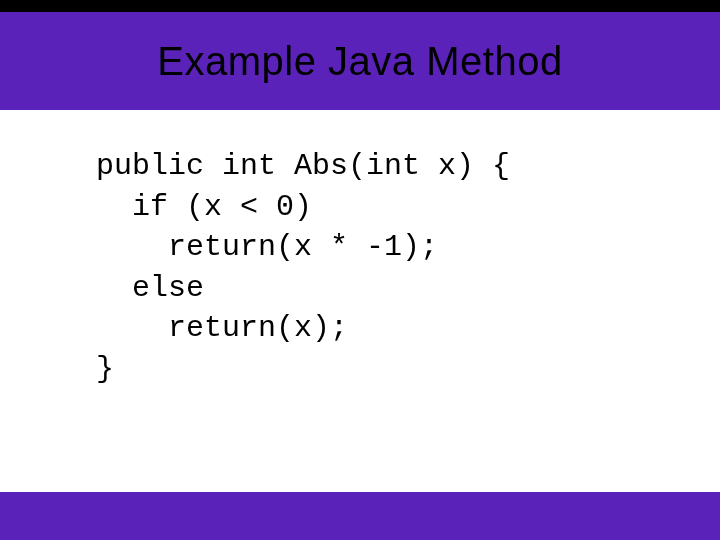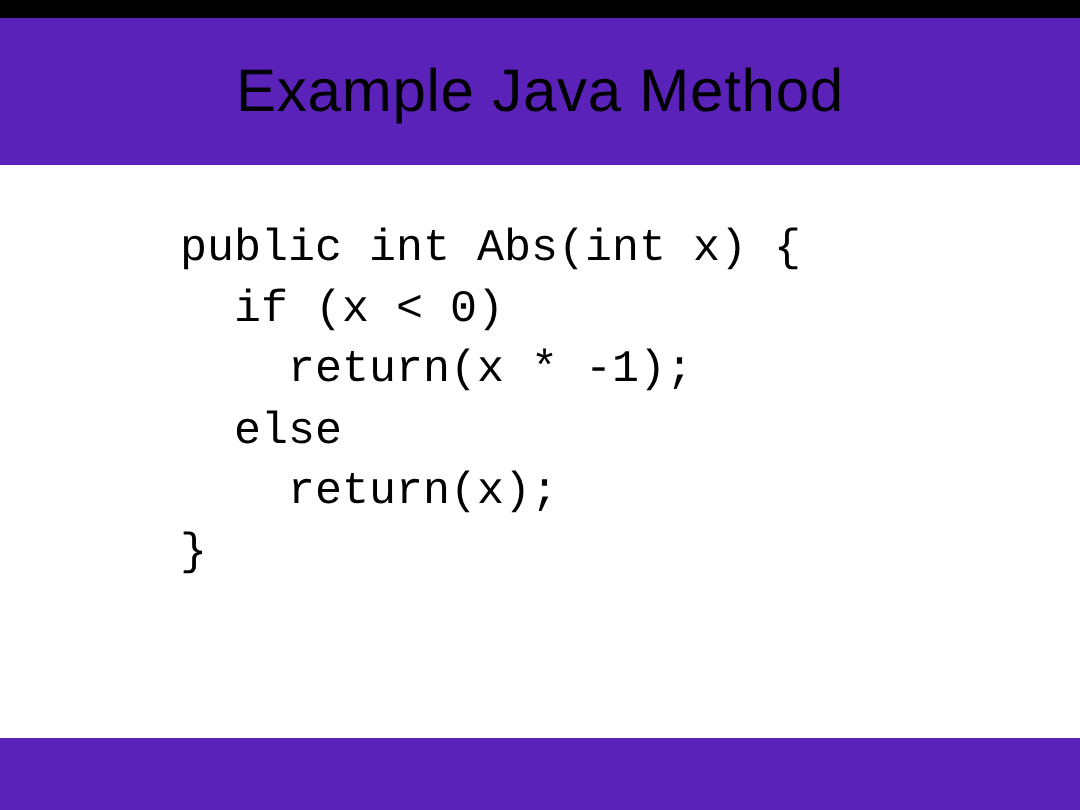--- a/index.html
+++ b/index.html
@@ -33,21 +33,21 @@
     font-weight: 400;
     letter-spacing: 0.5px;
   }
   .body-area {
     position: absolute;
     top: 98px;
     left: 0;
     right: 0;
     bottom: 60px;
     background: #fff;
-    padding: 36px 0 0 120px;
+    padding: 36px 0 0 96px;
     box-sizing: border-box;
   }
   pre.code {
     margin: 0;
     font-family: "Courier New", Courier, monospace;
     font-size: 30px;
     line-height: 1.35;
     color: #000;
     white-space: pre;
   }

